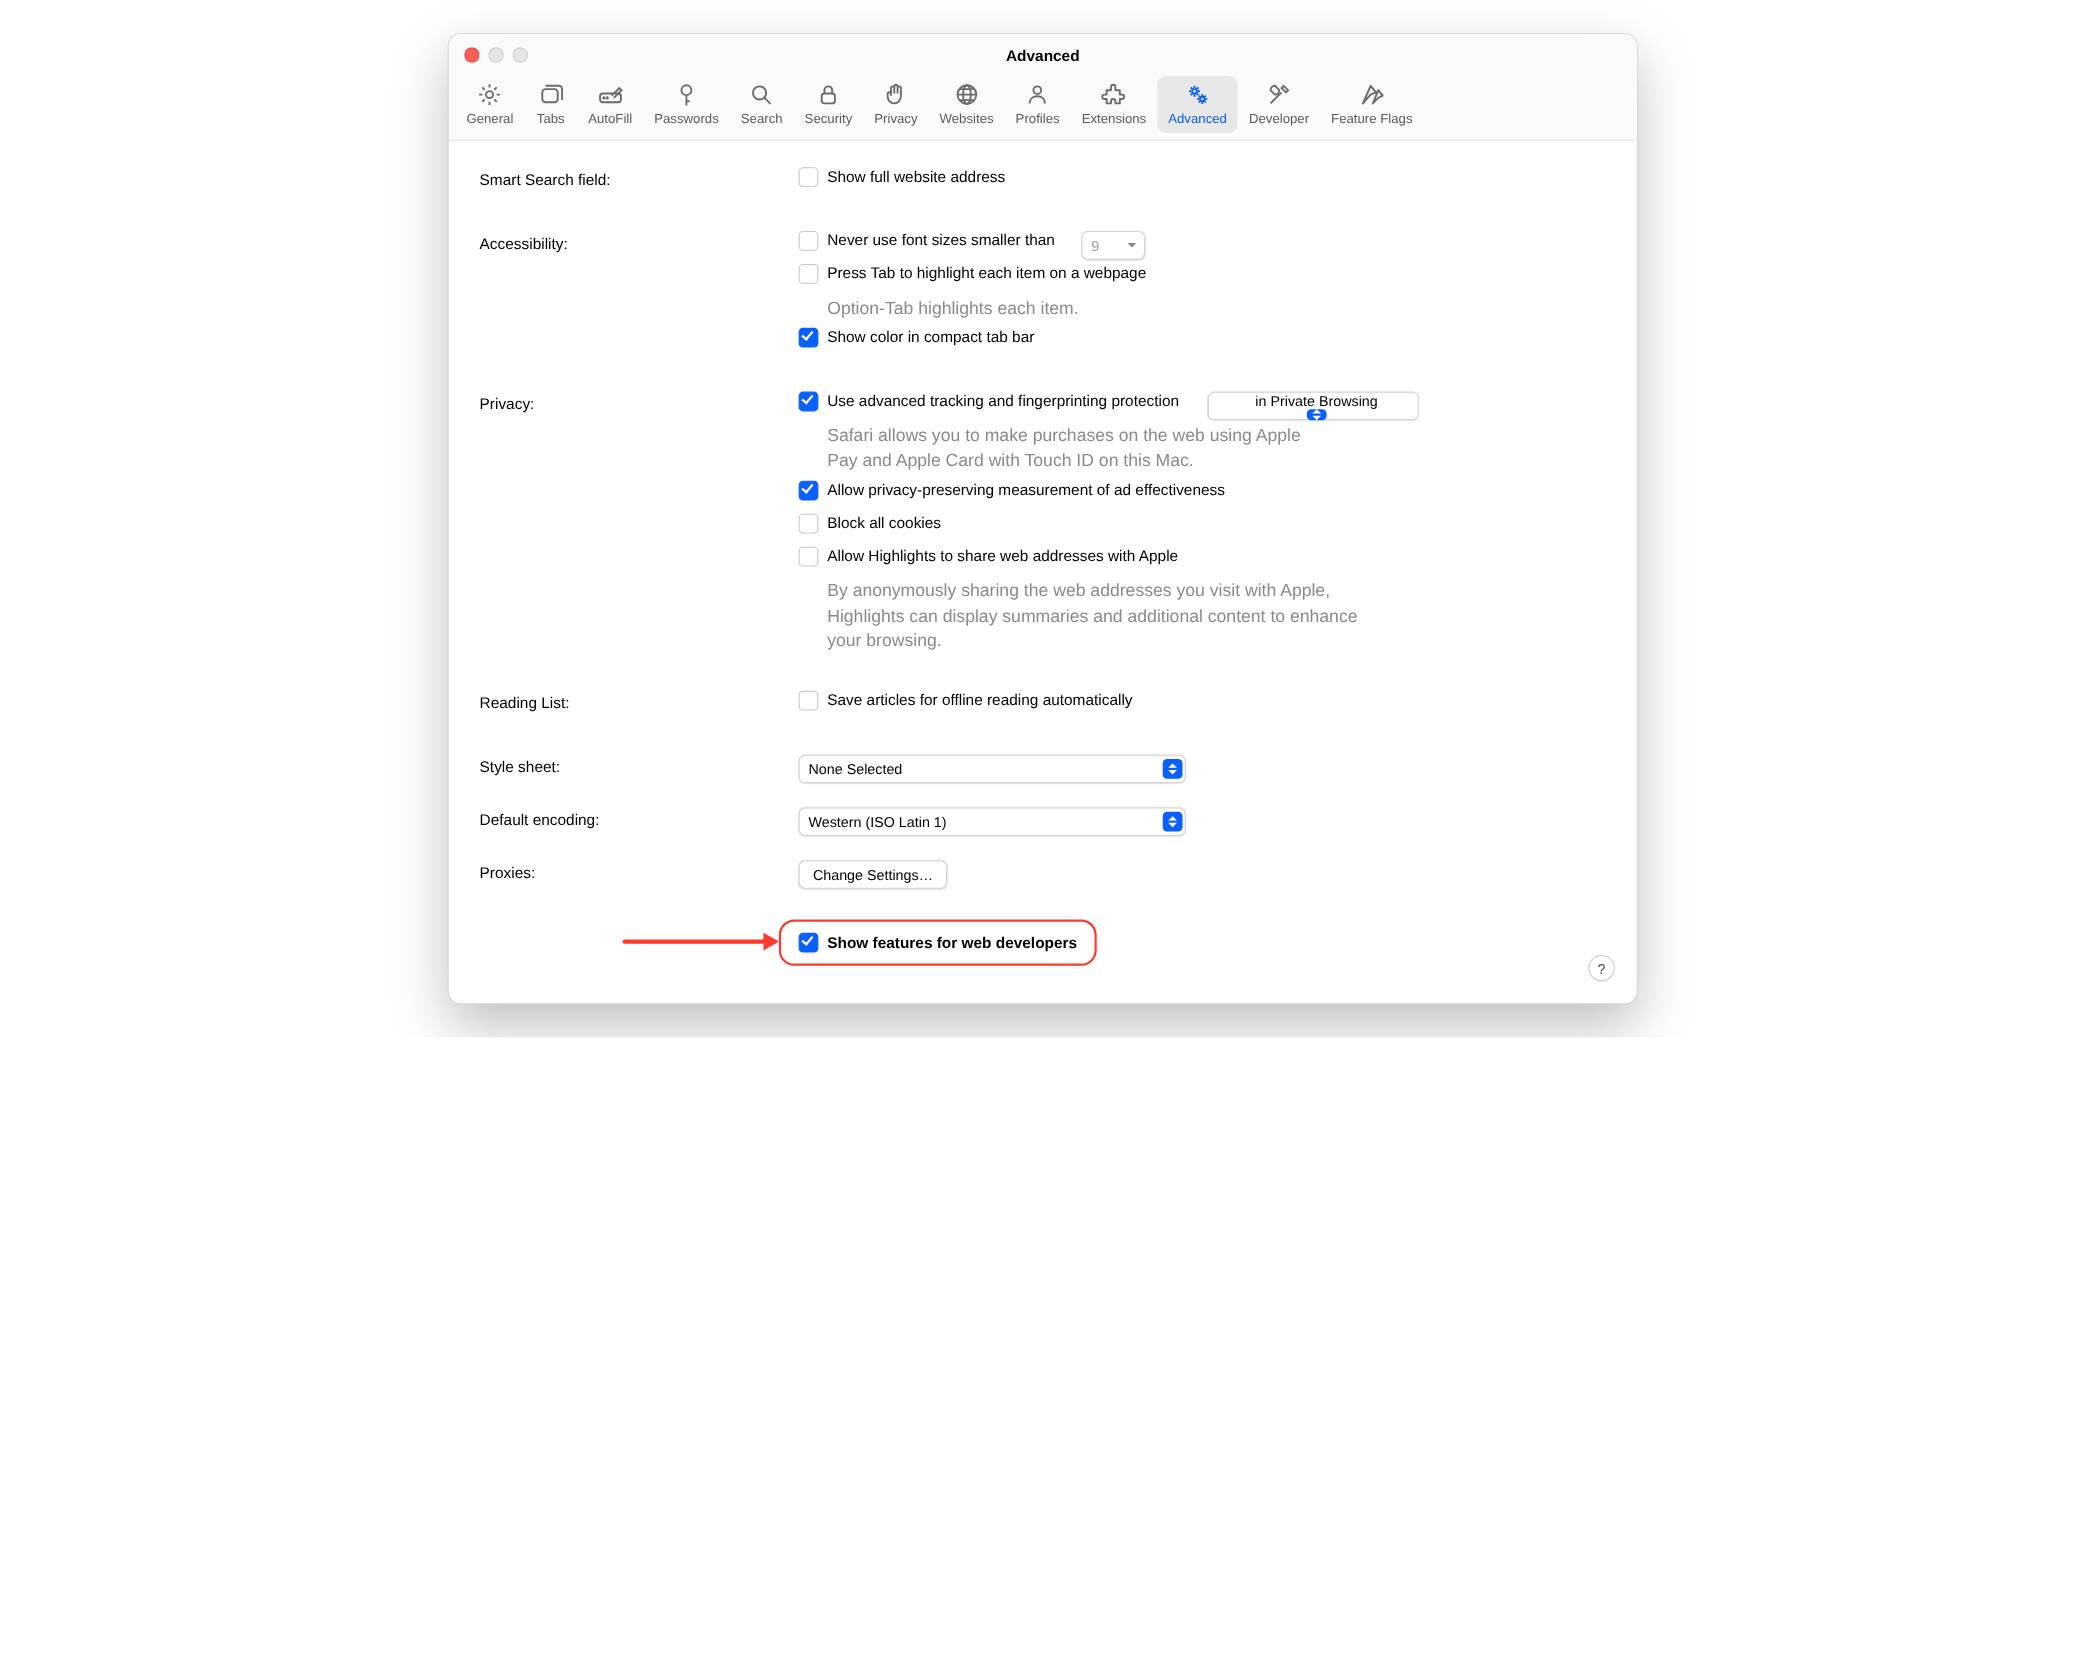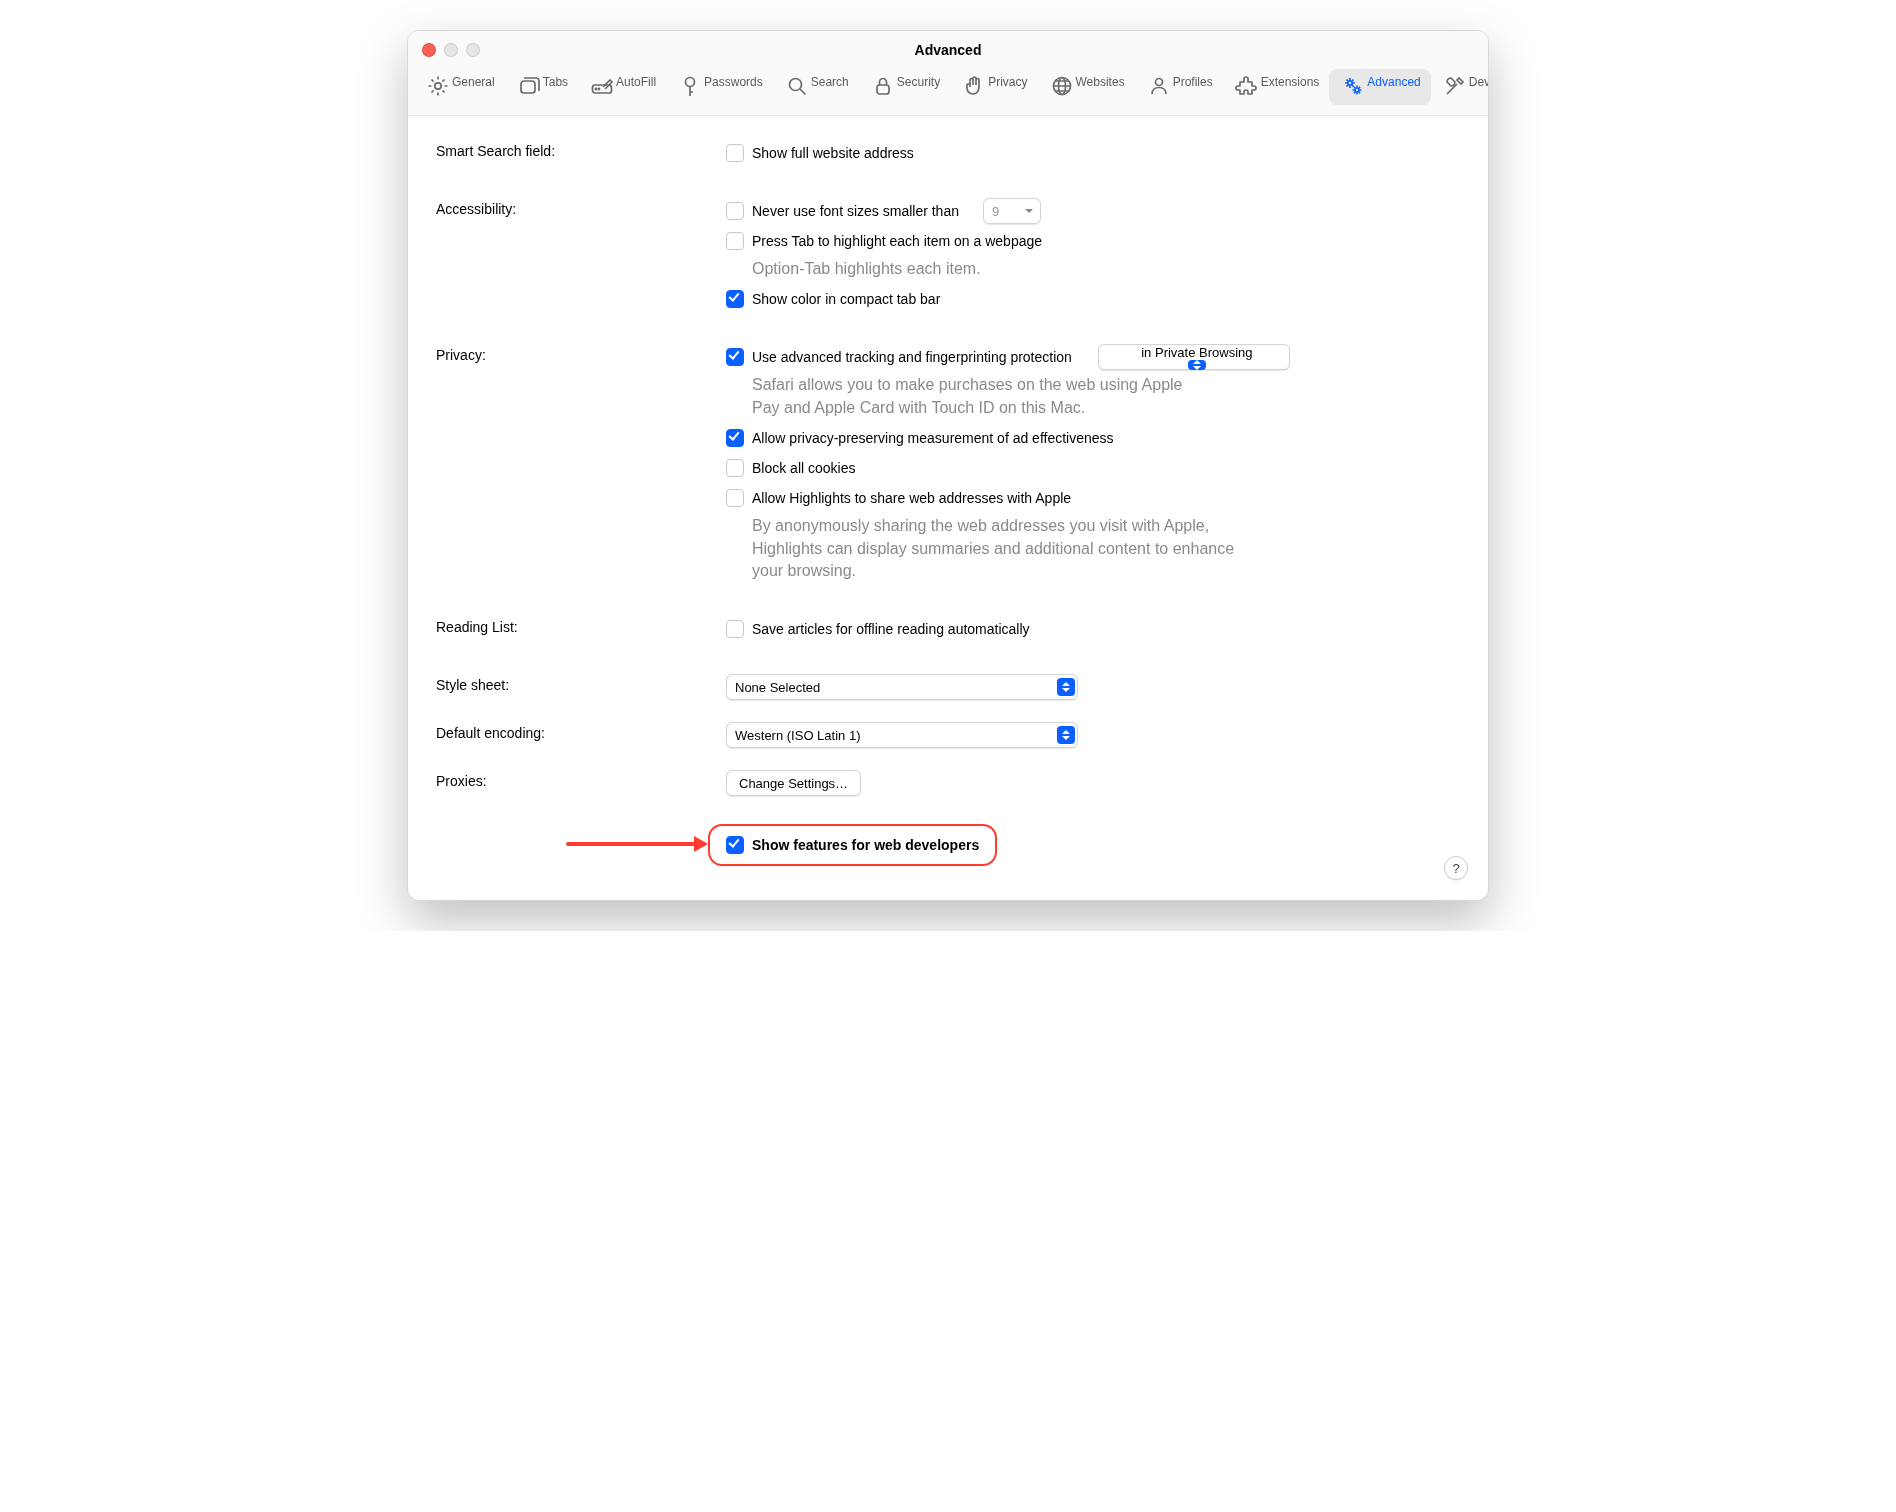--- a/index.html
+++ b/index.html
@@ -52,22 +52,22 @@
   }
   .toolbar {
     display: flex;
     align-items: flex-start;
     padding: 0 6px 6px 6px;
     background: #fafafa;
     border-bottom: 1px solid #e4e4e4;
   }
   .toolbar-item {
     display: flex;
-    flex-direction: row;
-    align-items: flex-start;
+    flex-direction: column;
+    align-items: center;
     padding: 4px 10px 6px 10px;
     border-radius: 8px;
     cursor: default;
     color: #6b6b6b;
     width: auto;
   }
   .toolbar-item.active {
     color: #0a60ff;
     background: #e8e8e8;
   }
@@ -107,21 +107,21 @@
     width: 280px;
     text-align: left;
     padding-right: 10px;
     padding-top: 3px;
   }
   .controls {
     flex: 1;
   }
   .control-line {
     display: flex;
-    align-items: center;
+    align-items: flex-start;
     gap: 8px;
     min-height: 26px;
     margin-bottom: 4px;
   }
   .hint {
     font-size: 16px;
     color: #8a8a8a;
     margin: 2px 0 6px 26px;
     max-width: 470px;
     line-height: 1.4;

